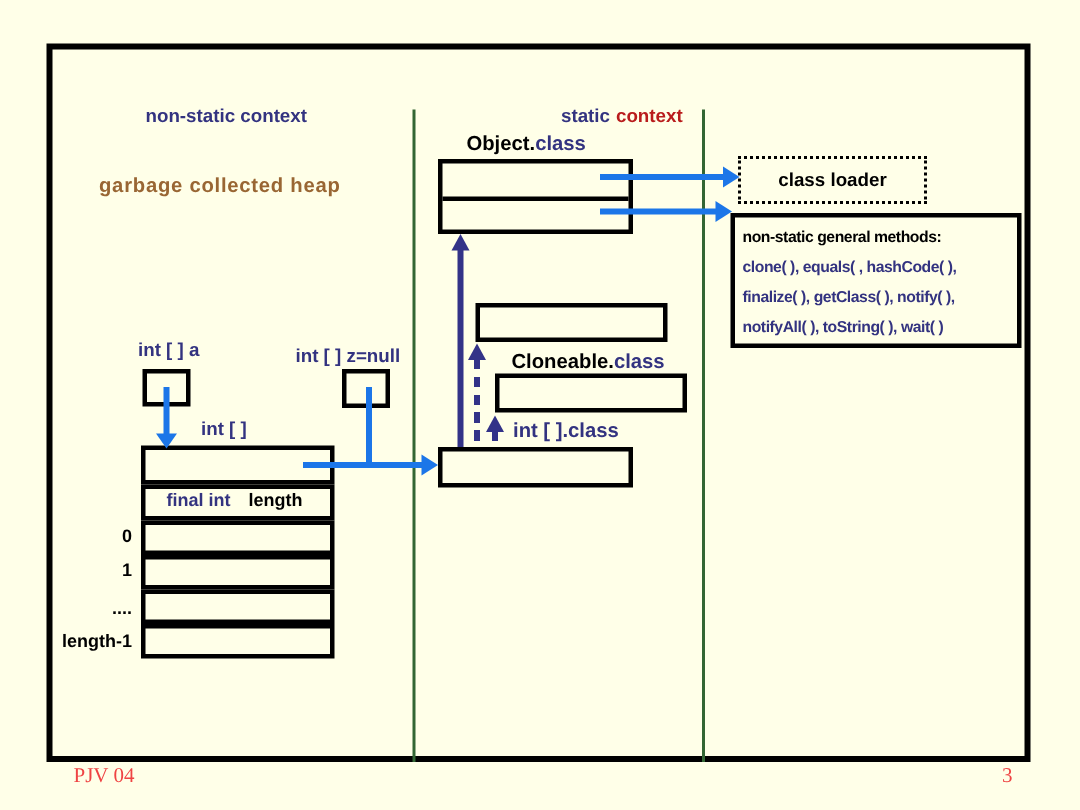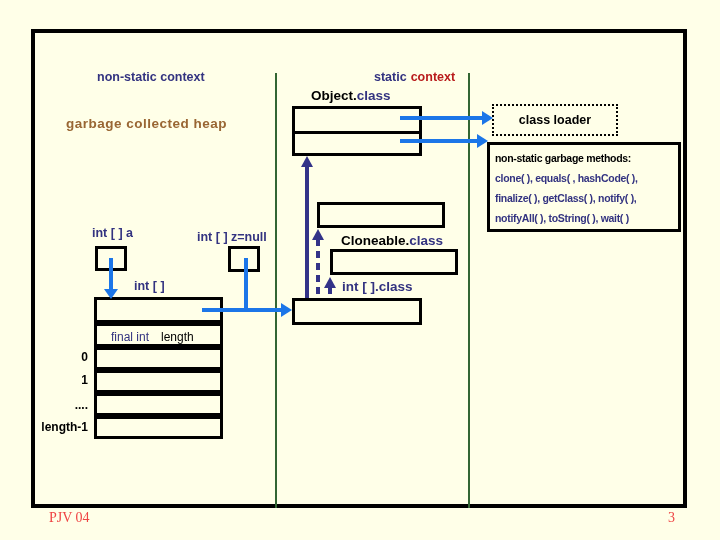--- a/index.html
+++ b/index.html
@@ -54,21 +54,21 @@
   </div>
   <div class="box" style="left:292px;top:106px;width:130px;height:50px;">
     <div class="divider"></div>
   </div>
 
   <div class="abs dotted" style="left:492px;top:104px;width:122px;height:28px;">
     <span>class loader</span>
   </div>
 
   <div class="methods" style="left:487px;top:142px;width:194px;height:90px;">
-    <div class="black">non-static garbage methods:</div>
+    <div class="black">non-static general methods:</div>
     <div class="navy">clone( ), equals( , hashCode( ),</div>
     <div class="navy">finalize( ), getClass( ), notify( ),</div>
     <div class="navy">notifyAll( ), toString( ), wait( )</div>
   </div>
 
   <div class="box" style="left:317px;top:202px;width:128px;height:26px;"></div>
 
   <div class="lbl lbl-lg" style="left:341px;top:233px;">
     <span class="black">Cloneable.</span><span class="navy">class</span>
   </div>
@@ -79,21 +79,21 @@
 
   <div class="lbl" style="left:92px;top:226px;">int [ ] a</div>
   <div class="box" style="left:95px;top:246px;width:32px;height:25px;"></div>
 
   <div class="lbl" style="left:197px;top:230px;">int [ ] z=null</div>
   <div class="box" style="left:228px;top:246px;width:32px;height:26px;"></div>
 
   <div class="lbl" style="left:134px;top:279px;">int [ ]</div>
   <div class="box" style="left:94px;top:297px;width:129px;height:26px;"></div>
 
-  <div class="box" style="left:94px;top:323px;width:129px;height:24px;display:flex;align-items:flex-end;padding-left:14px;font-weight:normal;font-size:12px;">
+  <div class="box" style="left:94px;top:323px;width:129px;height:24px;display:flex;align-items:flex-start;padding-left:14px;font-weight:bold;font-size:12px;">
     <span class="navy">final int</span>
     <span class="black gap">length</span>
   </div>
 
   <div class="box" style="left:94px;top:347px;width:129px;height:23px;"></div>
   <div class="box" style="left:94px;top:370px;width:129px;height:23px;"></div>
   <div class="box" style="left:94px;top:393px;width:129px;height:23px;"></div>
   <div class="box" style="left:94px;top:416px;width:129px;height:23px;"></div>
 
   <div class="rowlbl" style="top:350px;">0</div>

